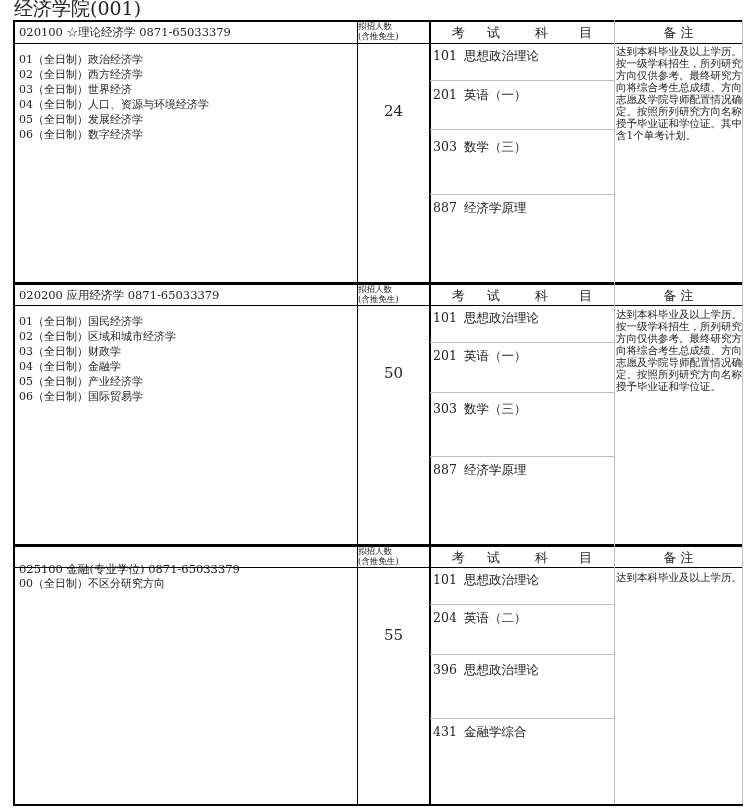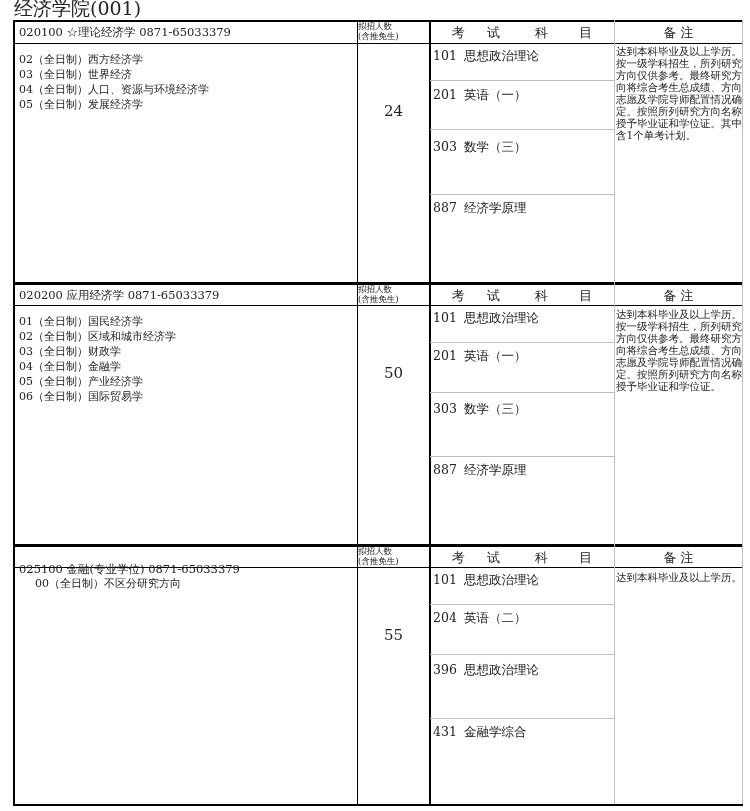--- a/index.html
+++ b/index.html
@@ -46,24 +46,26 @@
   </div>
   <div class="hdr-exam" style="left:417px;width:184px;top:4px;">
     <span style="margin:0 9px;">考</span>
     <span style="margin:0 9px;">试</span>
     <span style="margin:0 18px 0 22px;">科</span>
     <span style="margin:0 9px;">目</span>
   </div>
   <div class="hdr-note" style="left:602px;width:127px;top:4px;">备 注</div>
 
   <div class="dirs" style="top:32px;">
+    <div>01（全日制）政治经济学</div>
     <div>02（全日制）西方经济学</div>
     <div>03（全日制）世界经济</div>
     <div>04（全日制）人口、资源与环境经济学</div>
     <div>05（全日制）发展经济学</div>
+    <div>06（全日制）数字经济学</div>
   </div>
   <div class="quota" style="left:345px;width:71px;top:82px;">24</div>
 
   <div class="exam" style="top:28px;"><span class="code">101</span><span>思想政治理论</span></div>
   <div class="exam" style="top:67px;"><span class="code">201</span><span>英语（一）</span></div>
   <div class="exam" style="top:119px;"><span class="code">303</span><span>数学（三）</span></div>
   <div class="exam" style="top:180px;"><span class="code">887</span><span>经济学原理</span></div>
 
   <div class="note" style="top:25px;">达到本科毕业及以上学历。按一级学科招生，所列研究方向仅供参考。最终研究方向将综合考生总成绩、方向志愿及学院导师配置情况确定。按照所列研究方向名称授予毕业证和学位证。其中含1个单考计划。</div>
 </div>
@@ -130,21 +132,21 @@
     <div>(含推免生)</div>
   </div>
   <div class="hdr-exam" style="left:417px;width:184px;top:5px;">
     <span style="margin:0 9px;">考</span>
     <span style="margin:0 9px;">试</span>
     <span style="margin:0 18px 0 22px;">科</span>
     <span style="margin:0 9px;">目</span>
   </div>
   <div class="hdr-note" style="left:602px;width:127px;top:5px;">备 注</div>
 
-  <div class="dirs" style="top:32px;margin-left:16px;">
+  <div class="dirs" style="top:32px;">
     <div>00（全日制）不区分研究方向</div>
   </div>
   <div class="quota" style="left:345px;width:71px;top:82px;">55</div>
 
   <div class="exam" style="top:28px;"><span class="code">101</span><span>思想政治理论</span></div>
   <div class="exam" style="top:66px;"><span class="code">204</span><span>英语（二）</span></div>
   <div class="exam" style="top:118px;"><span class="code">396</span><span>思想政治理论</span></div>
   <div class="exam" style="top:180px;"><span class="code">431</span><span>金融学综合</span></div>
 
   <div class="note" style="top:27px;">达到本科毕业及以上学历。</div>

